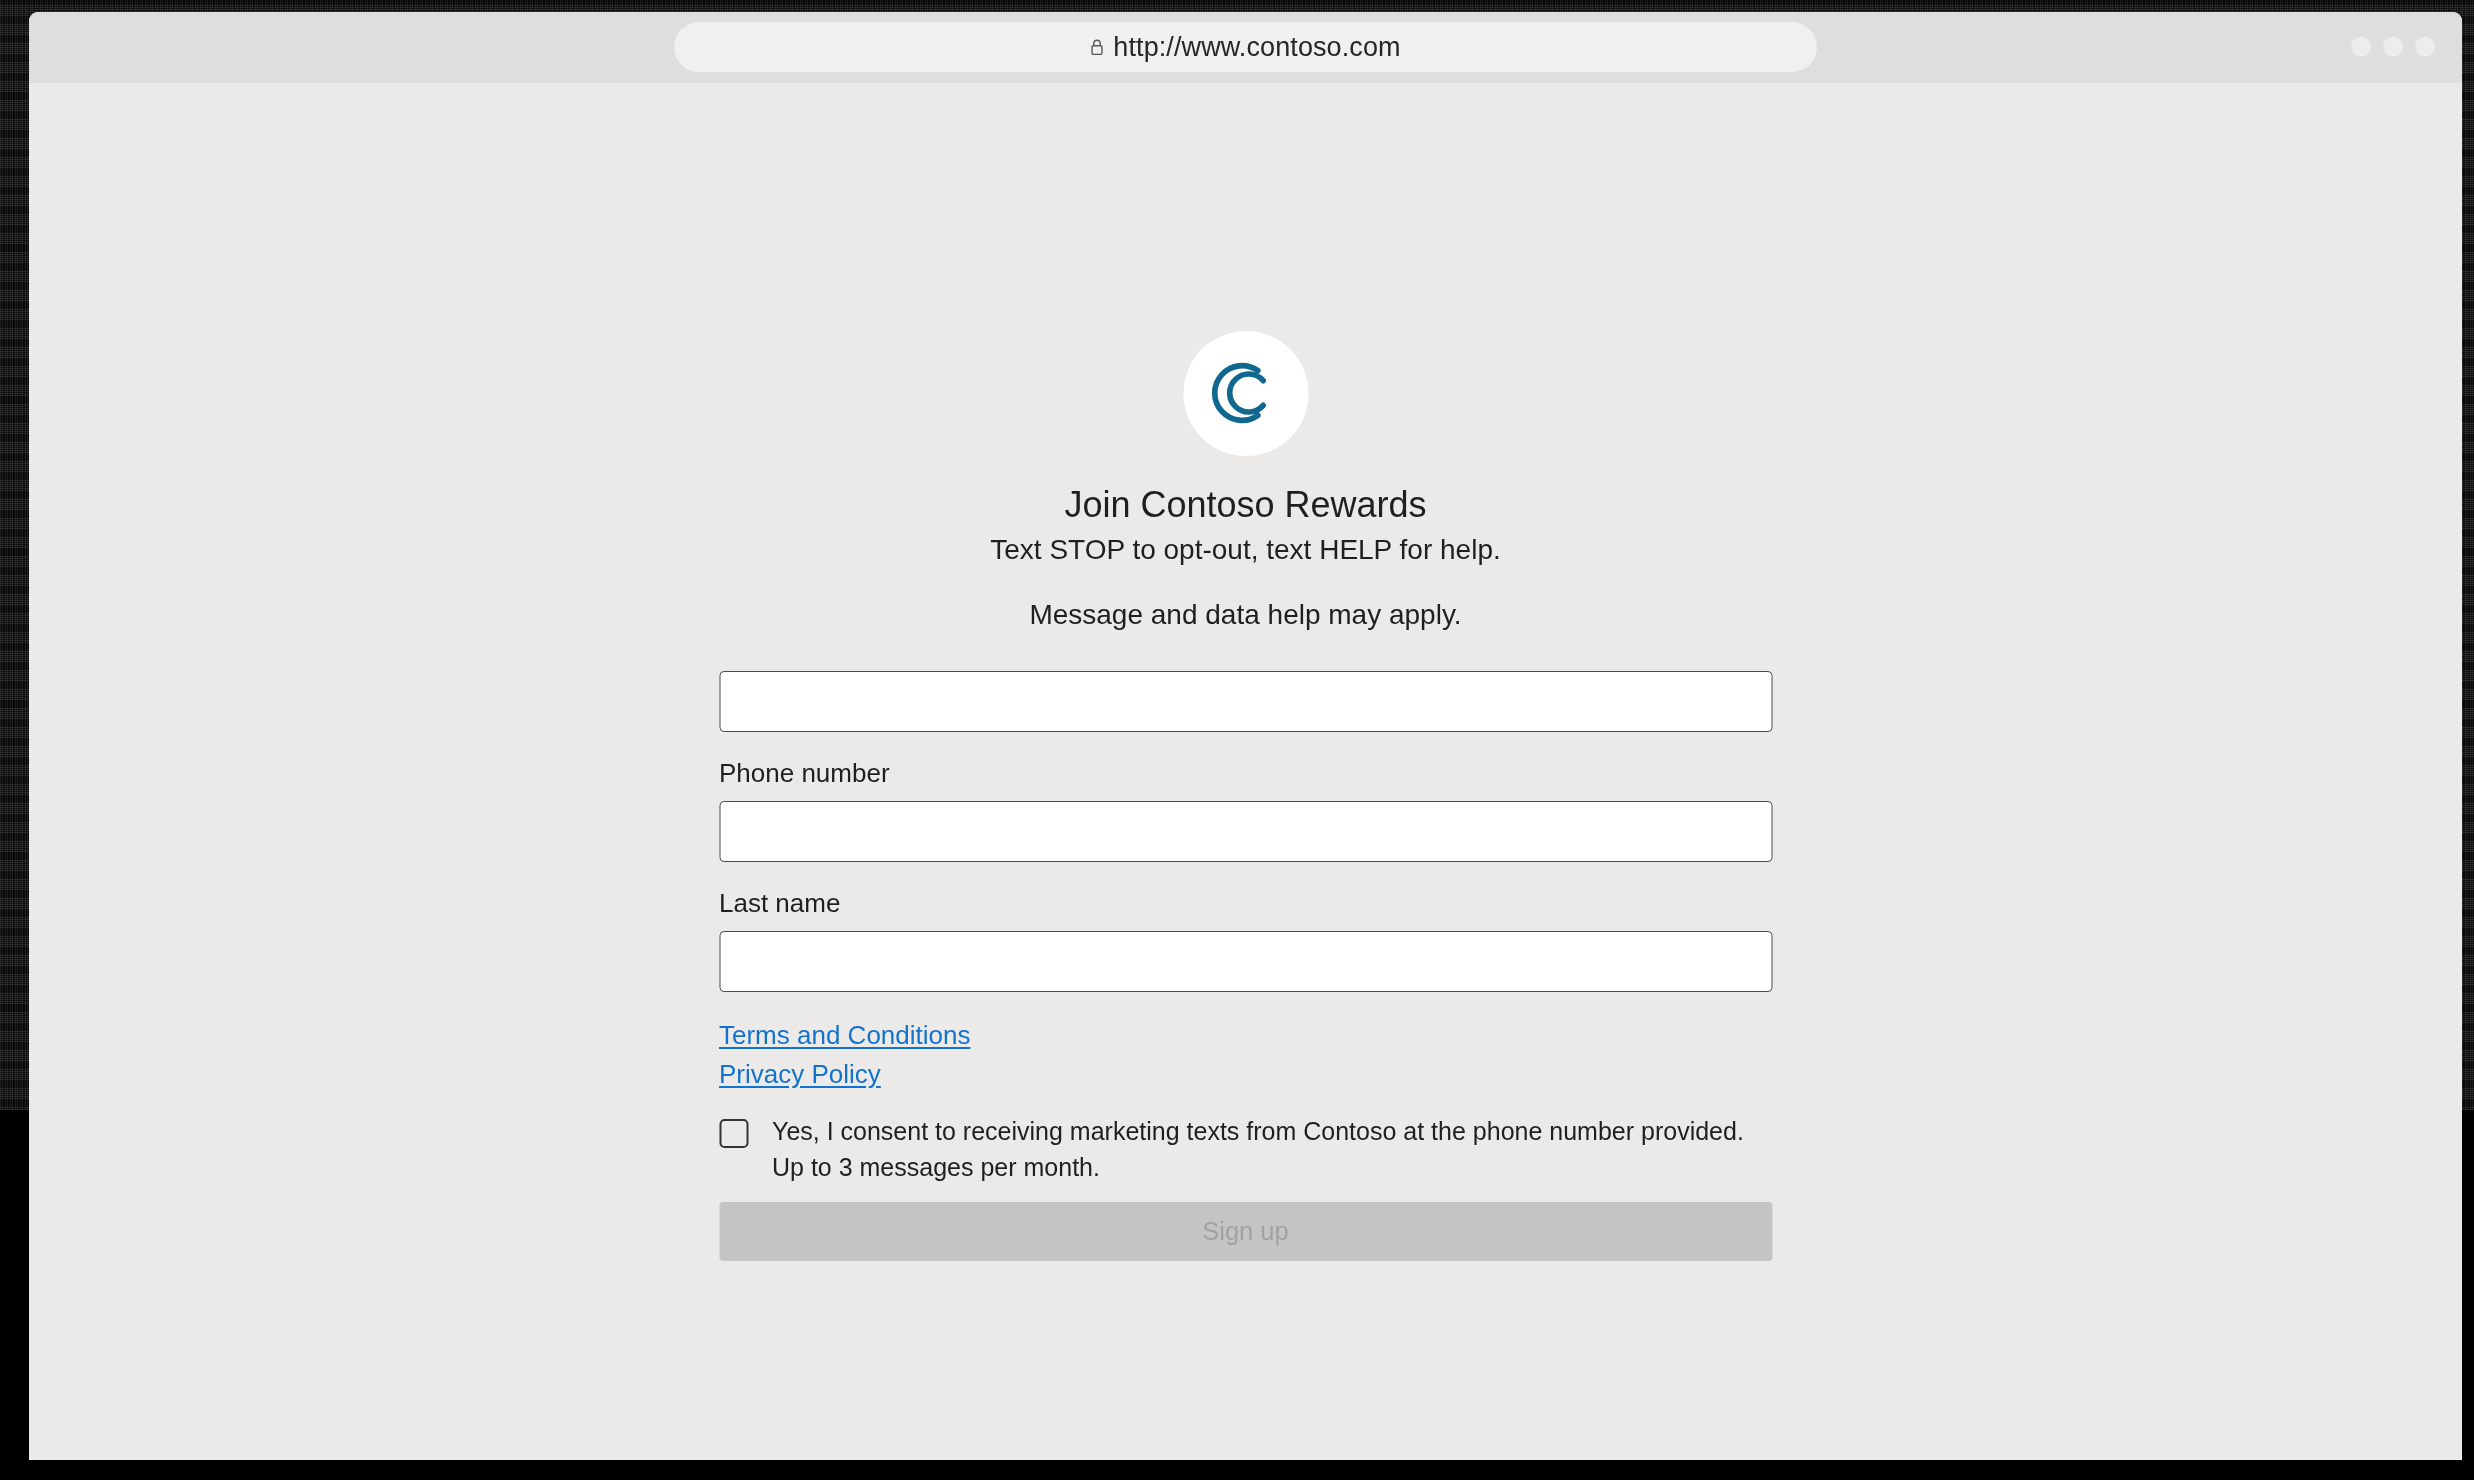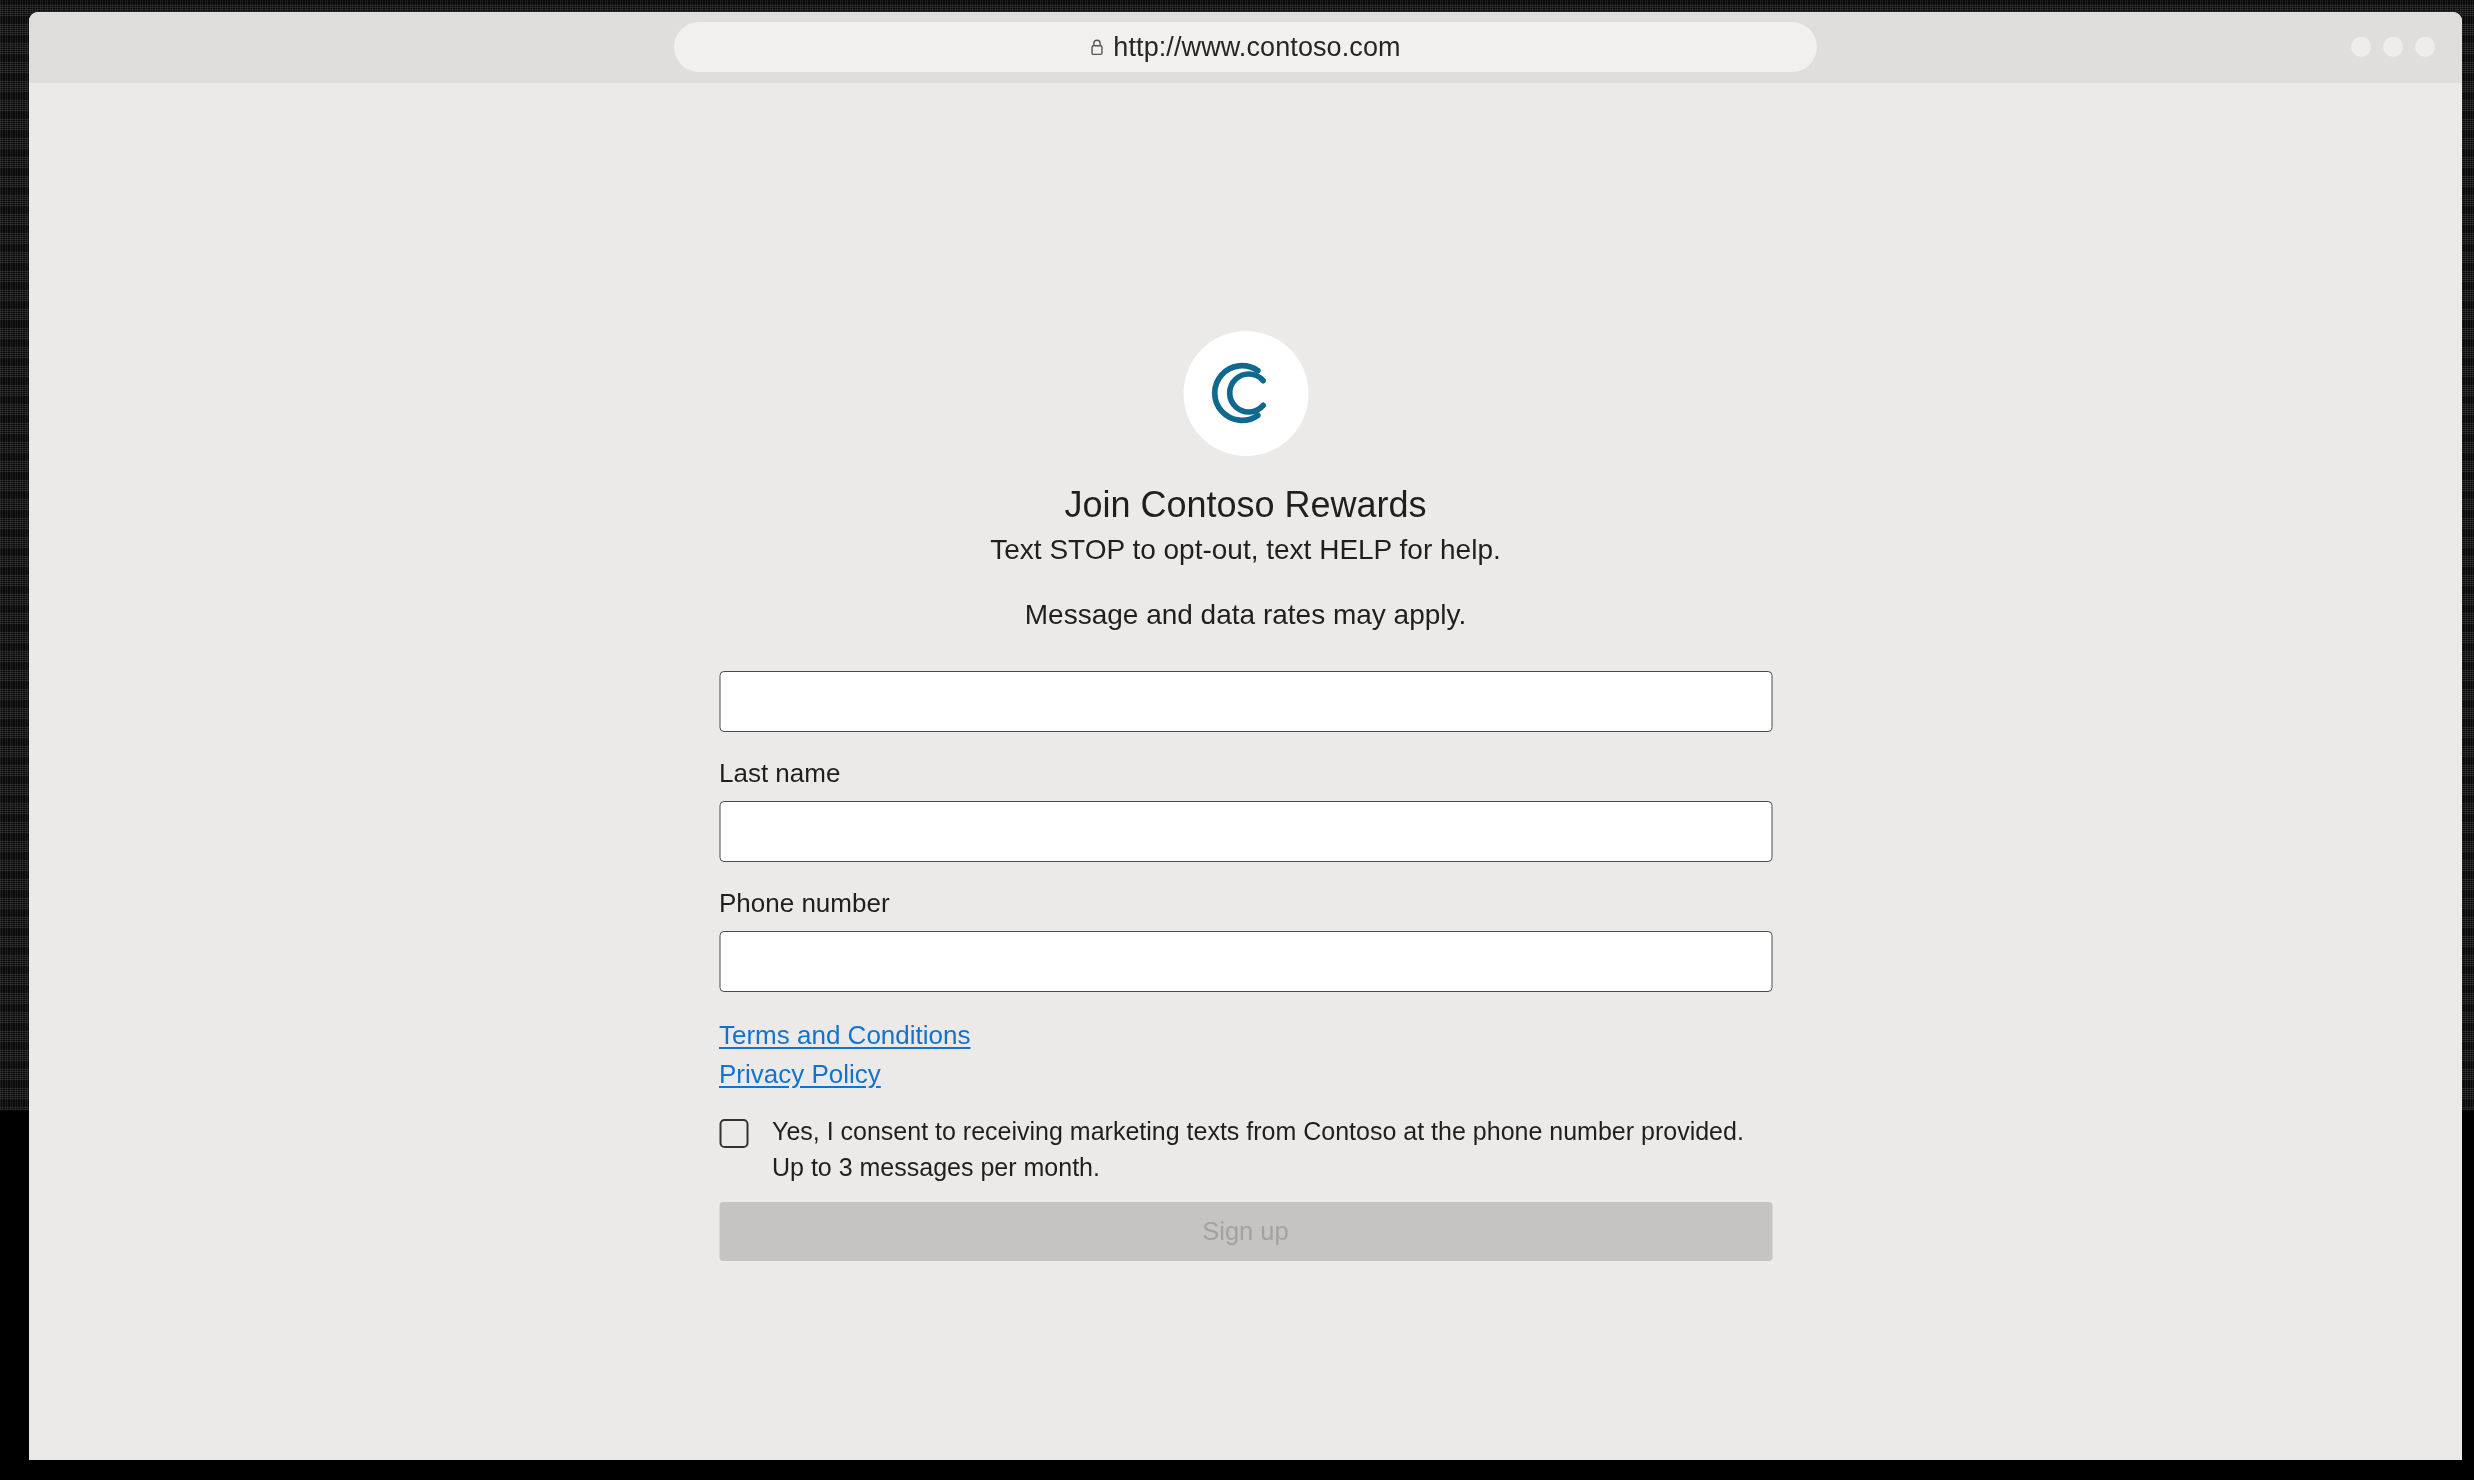--- a/index.html
+++ b/index.html
@@ -260,38 +260,38 @@
               <g fill="none" stroke="#10688f" stroke-width="8.5" stroke-linecap="round">
                 <path d="M78.5 26.5 A41 41 0 1 0 78.5 93.5"></path>
                 <path d="M86.5 41.5 A28.5 28.5 0 1 0 86.5 78.5"></path>
               </g>
             </svg>
           </div>
         </div>
 
         <h1 id="page-title">Join Contoso Rewards</h1>
         <p class="intro-line" id="intro-stop">Text STOP to opt-out, text HELP for help.</p>
-        <p class="intro-line" id="intro-rates">Message and data rates may apply.</p>
+        <p class="intro-line" id="intro-rates">Message and data help may apply.</p>
 
         <div id="signup-form">
 
           <div class="field-block">
+            <input class="text-input" type="text" placeholder="" style="">
+          </div>
+
+          <div class="field-block">
+            <label class="field-label">Phone number</label>
             <input class="text-input" type="text" placeholder="" style="">
           </div>
 
           <div class="field-block">
             <label class="field-label">Last name</label>
             <input class="text-input" type="text" placeholder="" style="">
           </div>
 
-          <div class="field-block">
-            <label class="field-label">Phone number</label>
-            <input class="text-input" type="text" placeholder="" style="">
-          </div>
-
           <div id="terms-link-row">
             <a class="policy-link">Terms and Conditions</a>
           </div>
 
           <div id="privacy-link-row">
             <a class="policy-link">Privacy Policy</a>
           </div>
 
           <div id="consent-row">
             <span id="consent-checkbox"></span>

